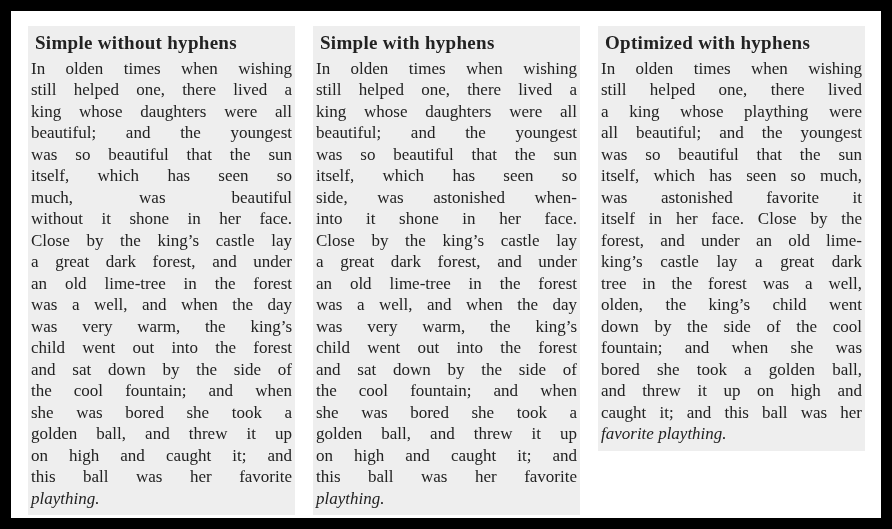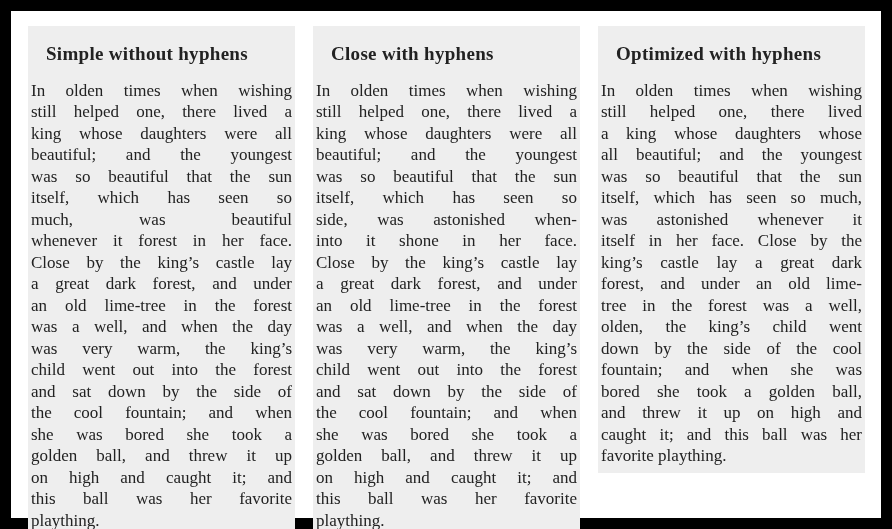--- a/index.html
+++ b/index.html
@@ -30,70 +30,71 @@
     width: 267px;
     box-sizing: border-box;
     background: #eeeeee;
     padding: 2px 3px 6px 3px;
     font-family: "Liberation Serif", "DejaVu Serif", serif;
     font-size: 17px;
     line-height: 21.5px;
     color: #222222;
   }
   .heading {
-    margin: 15px;
+    margin: 4px;
     font-size: 19px;
     line-height: 21.5px;
     font-weight: bold;
     letter-spacing: 0.3px;
     text-align: left;
     white-space: nowrap;
   }
   .line {
     text-align: justify;
     text-align-last: justify;
     -moz-text-align-last: justify;
   }
   .col .line:last-child {
     text-align-last: left;
+    font-style: italic;
     -moz-text-align-last: left;
   }
 </style>
 </head>
 <body>
 
 <div class="frame">
   <div class="page">
     <div class="columns" id="columns">
         <section class="col">
           <h2 class="heading">Simple without hyphens</h2>
           <div class="line">In olden times when wishing</div>
           <div class="line">still helped one, there lived a</div>
           <div class="line">king whose daughters were all</div>
           <div class="line">beautiful; and the youngest</div>
           <div class="line">was so beautiful that the sun</div>
           <div class="line">itself, which has seen so</div>
           <div class="line">much, was beautiful</div>
-          <div class="line">whenever it forest in her face.</div>
+          <div class="line">without it shone in her face.</div>
           <div class="line">Close by the king’s castle lay</div>
           <div class="line">a great dark forest, and under</div>
           <div class="line">an old lime-tree in the forest</div>
           <div class="line">was a well, and when the day</div>
           <div class="line">was very warm, the king’s</div>
           <div class="line">child went out into the forest</div>
           <div class="line">and sat down by the side of</div>
           <div class="line">the cool fountain; and when</div>
           <div class="line">she was bored she took a</div>
           <div class="line">golden ball, and threw it up</div>
           <div class="line">on high and caught it; and</div>
           <div class="line">this ball was her favorite</div>
           <div class="line">plaything.</div>
         </section>
         <section class="col">
-          <h2 class="heading">Close with hyphens</h2>
+          <h2 class="heading">Simple with hyphens</h2>
           <div class="line">In olden times when wishing</div>
           <div class="line">still helped one, there lived a</div>
           <div class="line">king whose daughters were all</div>
           <div class="line">beautiful; and the youngest</div>
           <div class="line">was so beautiful that the sun</div>
           <div class="line">itself, which has seen so</div>
           <div class="line">side, was astonished when-</div>
           <div class="line">into it shone in her face.</div>
           <div class="line">Close by the king’s castle lay</div>
           <div class="line">a great dark forest, and under</div>
@@ -106,28 +107,28 @@
           <div class="line">she was bored she took a</div>
           <div class="line">golden ball, and threw it up</div>
           <div class="line">on high and caught it; and</div>
           <div class="line">this ball was her favorite</div>
           <div class="line">plaything.</div>
         </section>
         <section class="col">
           <h2 class="heading">Optimized with hyphens</h2>
           <div class="line">In olden times when wishing</div>
           <div class="line">still helped one, there lived</div>
-          <div class="line">a king whose daughters whose</div>
+          <div class="line">a king whose plaything were</div>
           <div class="line">all beautiful; and the youngest</div>
           <div class="line">was so beautiful that the sun</div>
           <div class="line">itself, which has seen so much,</div>
-          <div class="line">was astonished whenever it</div>
+          <div class="line">was astonished favorite it</div>
           <div class="line">itself in her face. Close by the</div>
+          <div class="line">forest, and under an old lime-</div>
           <div class="line">king’s castle lay a great dark</div>
-          <div class="line">forest, and under an old lime-</div>
           <div class="line">tree in the forest was a well,</div>
           <div class="line">olden, the king’s child went</div>
           <div class="line">down by the side of the cool</div>
           <div class="line">fountain; and when she was</div>
           <div class="line">bored she took a golden ball,</div>
           <div class="line">and threw it up on high and</div>
           <div class="line">caught it; and this ball was her</div>
           <div class="line">favorite plaything.</div>
         </section>
       </div>

